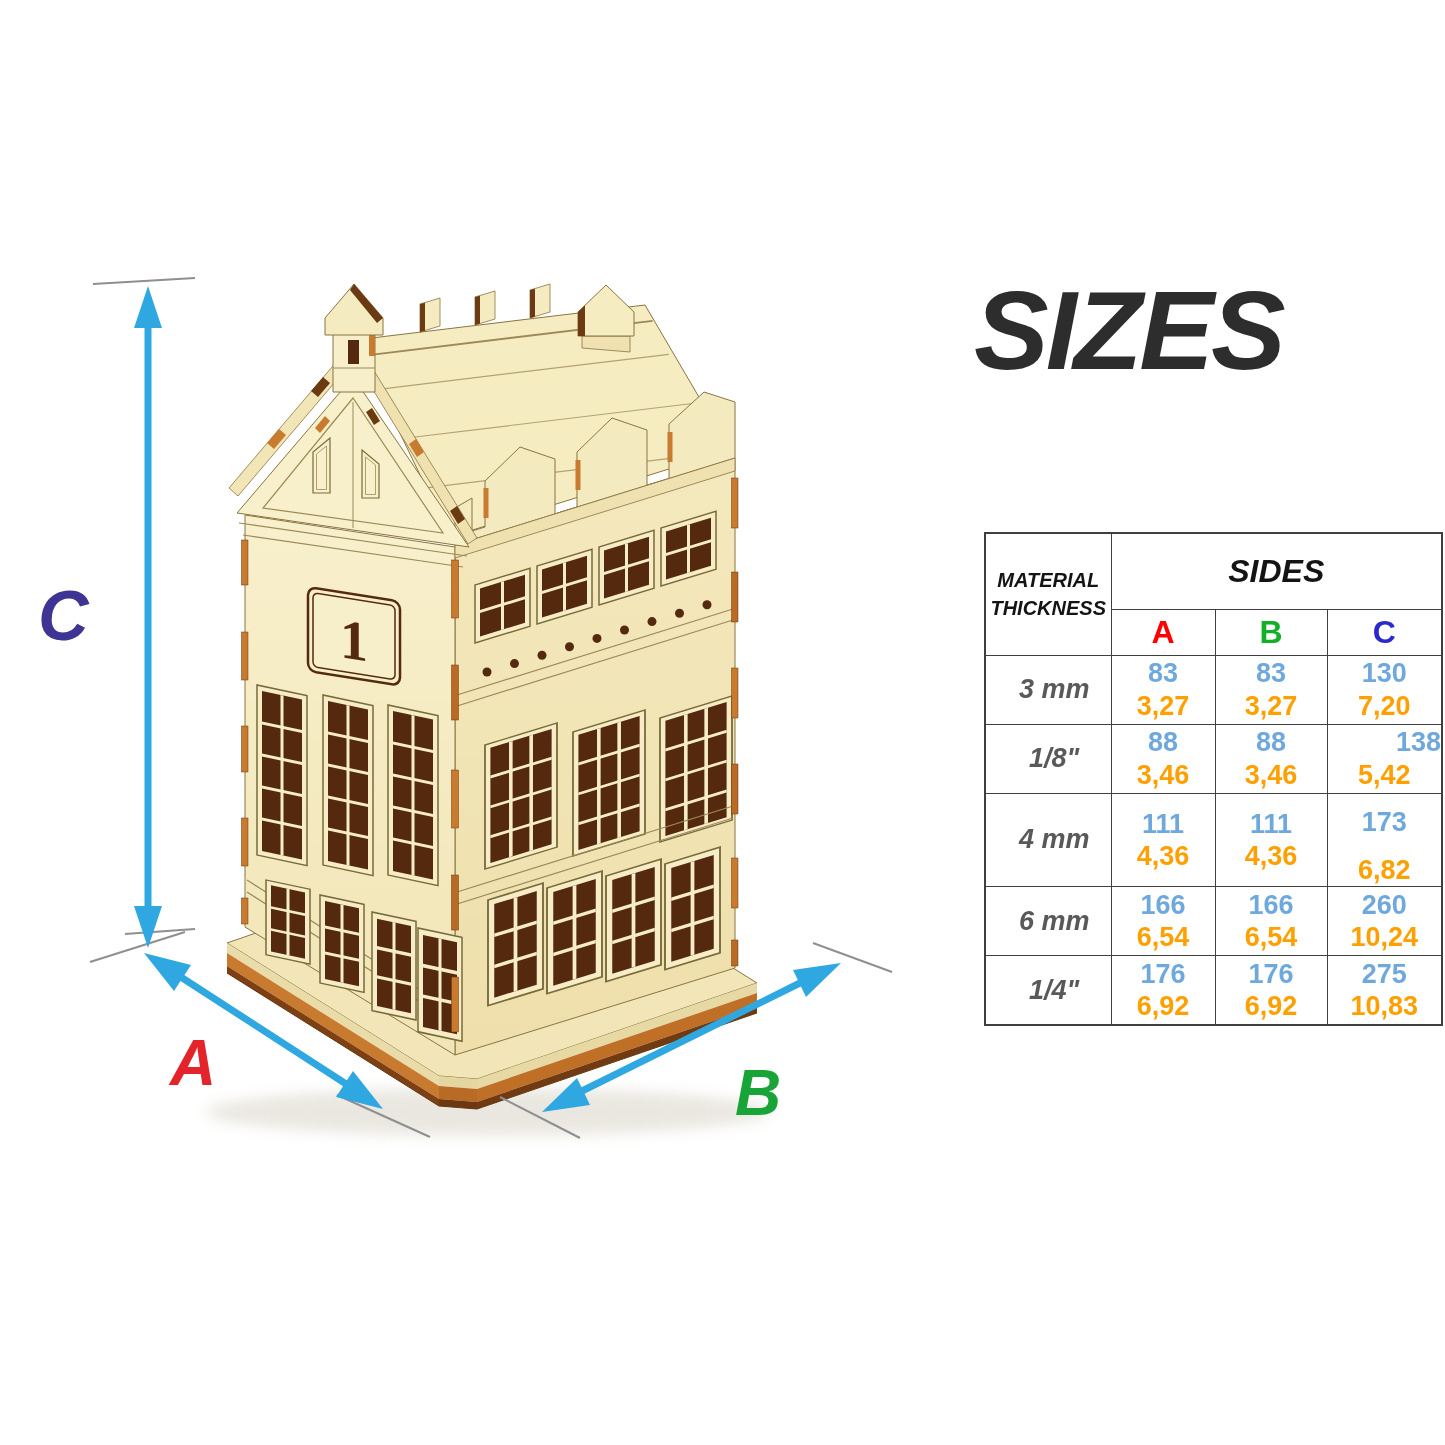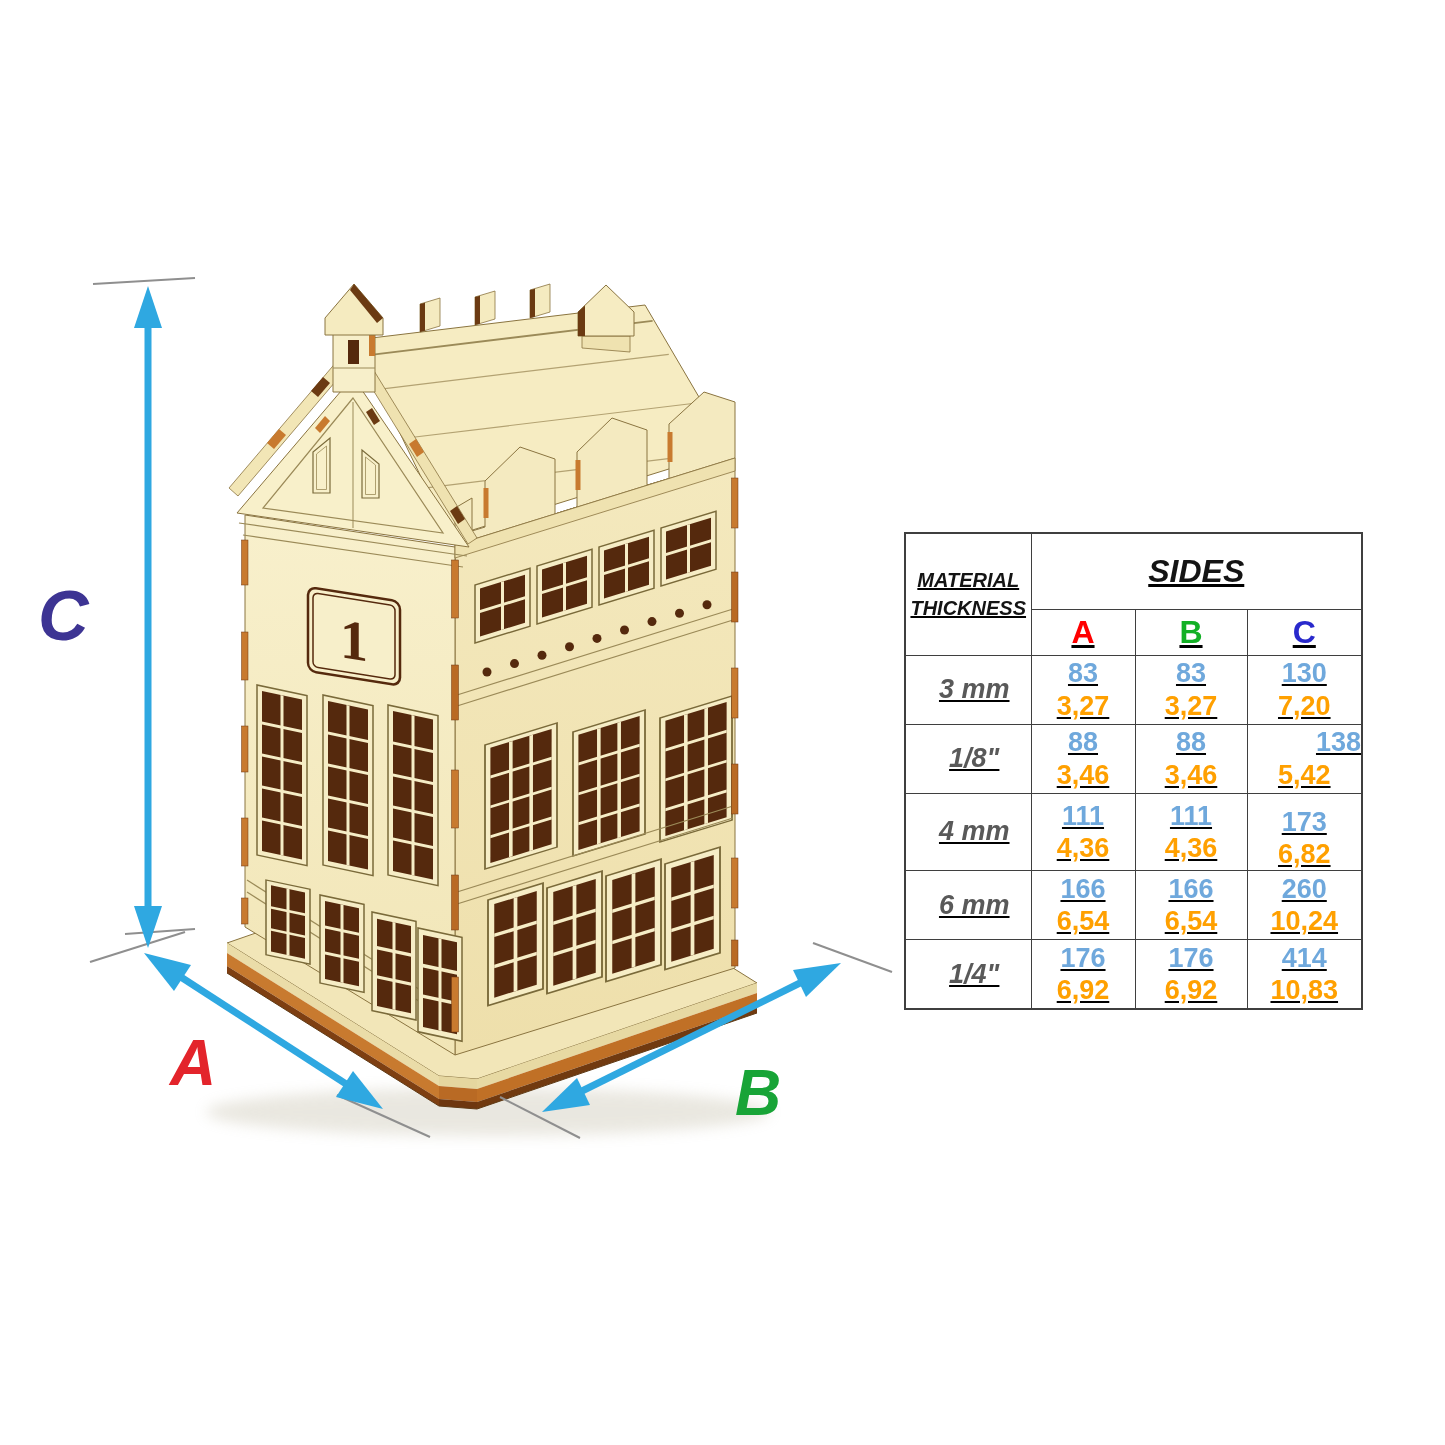--- a/index.html
+++ b/index.html
@@ -7,21 +7,21 @@
          font-family:"Liberation Sans",sans-serif;}
   
   .sizes-title{
     position:absolute;left:974px;top:266px;
     font-size:112px;font-weight:800;font-style:italic;
     letter-spacing:-3px;color:#2d2d2d;white-space:nowrap;
   }
   
   .diagram-svg{position:absolute;left:20px;top:240px;width:900px;height:960px;}
   
-  .sizes-table-wrap{position:absolute;left:904px;top:532px;text-decoration:underline;--border:#3F3F3F;}
+  .sizes-table-wrap{position:absolute;left:984px;top:532px;--border:#3F3F3F;}
   .sizes-table-wrap table{
     border-collapse:collapse;table-layout:fixed;width:457px;background:#fff;
     border:2.4px solid var(--border);
   }
   .sizes-table-wrap th,.sizes-table-wrap td{
     border:1.6px solid var(--border);text-align:center;vertical-align:middle;padding:0;
   }
   .col-thick{width:126px}.col-a{width:104px}.col-b{width:112px}.col-c{width:115px}
   tr.hdr-row{height:76px}
   tr.sub-row{height:46px}
@@ -321,20 +321,21 @@
           <polygon points="821,723 786,757 773,730" stroke="none"></polygon>
         </g>
       </g>
     </g>
 
     <text x="18" y="400" font-size="70" font-weight="bold" font-style="italic" fill="#3D3493">C</text>
     <text x="150" y="845" font-size="64" font-weight="bold" font-style="italic" fill="#E3242B">A</text>
     <text x="715" y="875" font-size="64" font-weight="bold" font-style="italic" fill="#18A437">B</text>
   </svg>
 
+  <div class="sizes-title">SIZES</div>
 
   <div class="sizes-table-wrap" style="--border: #3F3F3F;">
     <table>
       <colgroup>
         <col class="col-thick">
           <col class="col-a">
           <col class="col-b">
           <col class="col-c">
       </colgroup>
       <thead>
@@ -384,21 +385,21 @@
             <td>
               <div class="mm" style="color: rgb(111, 168, 220);">111</div>
               <div class="in" style="color: rgb(255, 160, 0);">4,36</div>
             </td>
             <td>
               <div class="mm" style="color: rgb(111, 168, 220);">111</div>
               <div class="in" style="color: rgb(255, 160, 0);">4,36</div>
             </td>
             <td>
               <div class="mm" style="color: rgb(111, 168, 220); margin-top: 12px;">173</div>
-              <div class="in" style="color: rgb(255, 160, 0);">6,82</div>
+              <div class="in" style="color: rgb(255, 160, 0); margin-top: 16px;">6,82</div>
             </td>
           </tr>
           <tr>
             <td class="c-thick2" style="color: rgb(89, 89, 89); margin-left: 16px;">6 mm</td>
             <td>
               <div class="mm" style="color: rgb(111, 168, 220);">166</div>
               <div class="in" style="color: rgb(255, 160, 0);">6,54</div>
             </td>
             <td>
               <div class="mm" style="color: rgb(111, 168, 220);">166</div>
@@ -413,21 +414,21 @@
             <td class="c-thick2" style="color: rgb(89, 89, 89);">1/4"</td>
             <td>
               <div class="mm" style="color: rgb(111, 168, 220);">176</div>
               <div class="in" style="color: rgb(255, 160, 0);">6,92</div>
             </td>
             <td>
               <div class="mm" style="color: rgb(111, 168, 220);">176</div>
               <div class="in" style="color: rgb(255, 160, 0);">6,92</div>
             </td>
             <td>
-              <div class="mm" style="color: rgb(111, 168, 220);">414</div>
+              <div class="mm" style="color: rgb(111, 168, 220);">275</div>
               <div class="in" style="color: rgb(255, 160, 0);">10,83</div>
             </td>
           </tr>
         </tbody>
     </table>
   </div>
 
 </div>
 
 </body></html>

